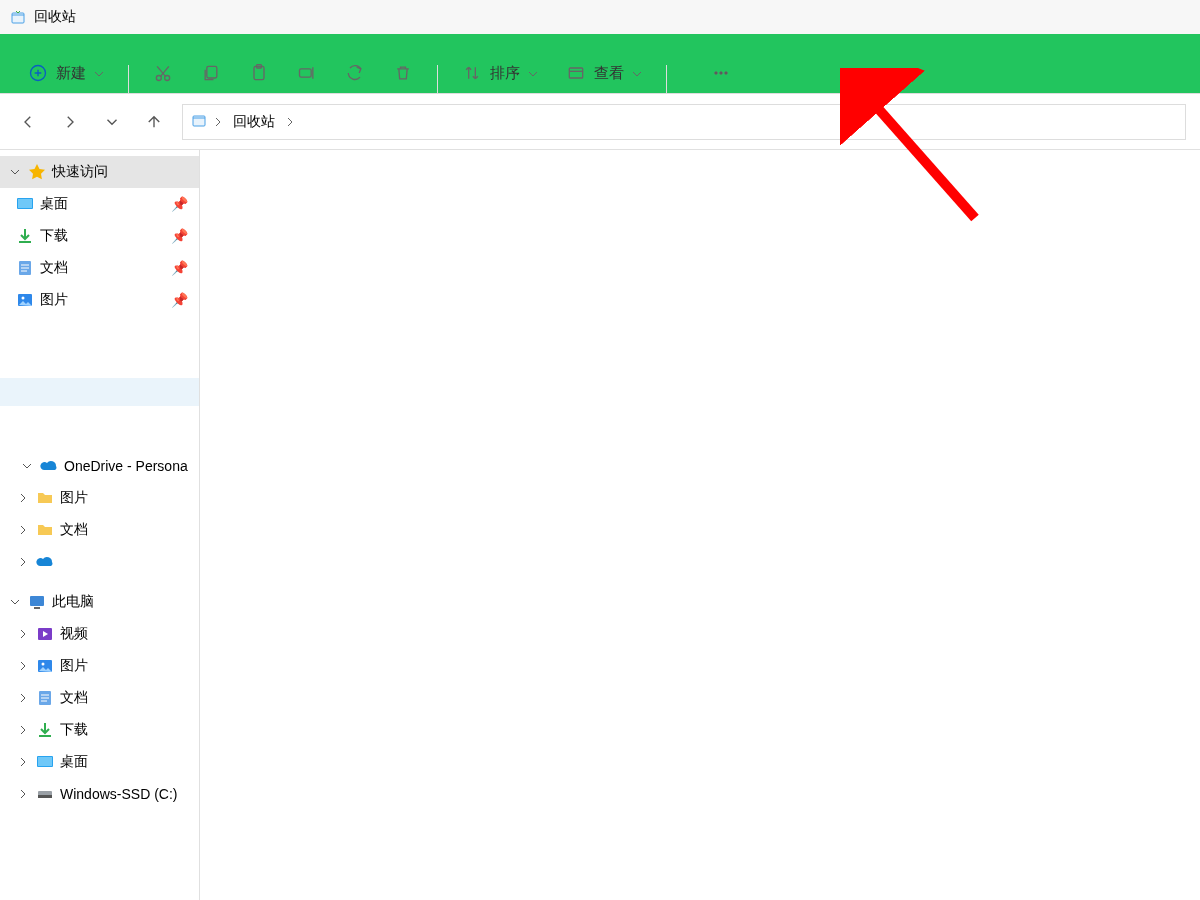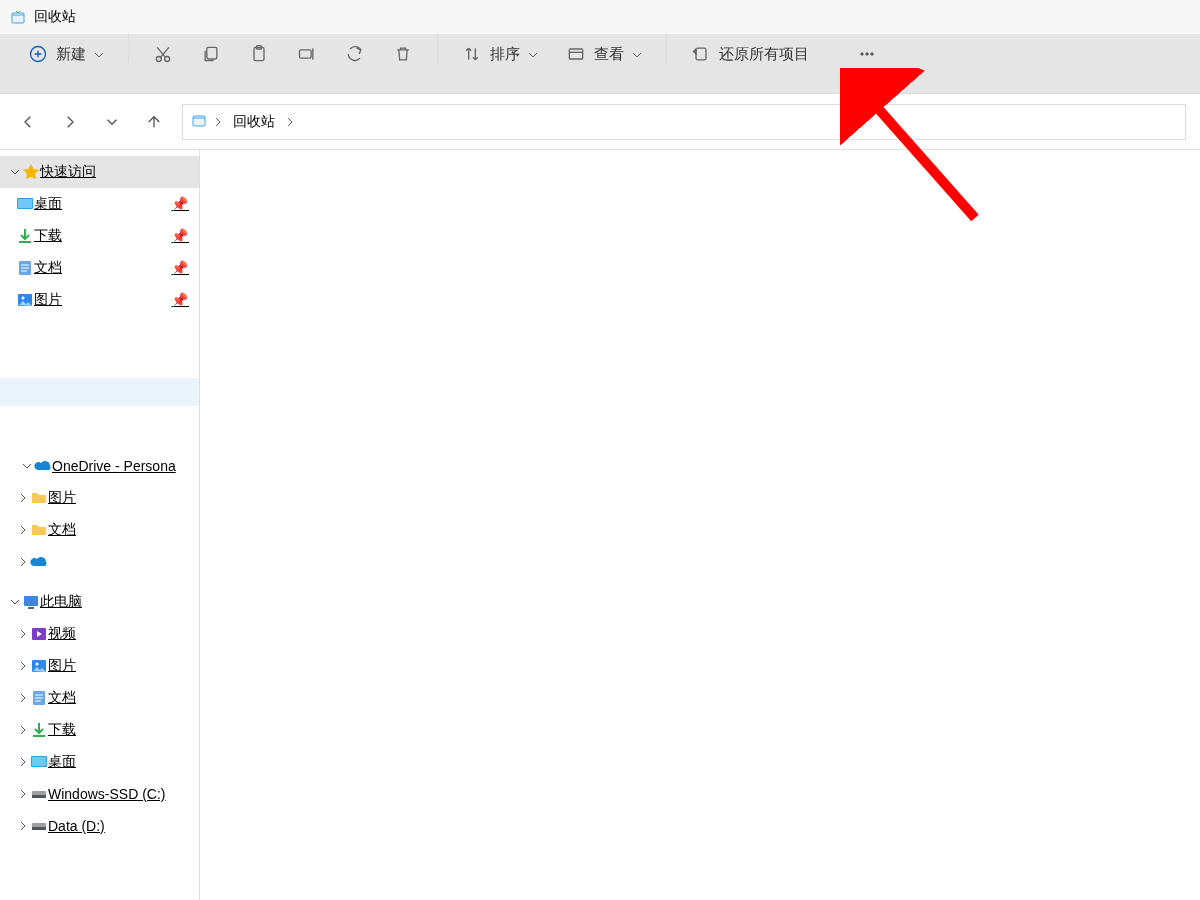--- a/index.html
+++ b/index.html
@@ -18,22 +18,22 @@
   display: flex;
   align-items: center;
   padding: 0 10px;
   background: #f7f7f7;
   gap: 8px;
 }
 .titlebar .icon { width: 16px; height: 16px; }
 .toolbar {
   height: 60px;
   display: flex;
-  align-items: flex-start;
-  background: #e5e5e5;
+  align-items: flex-end;
+  background: #22c55e;
   border-bottom: 1px solid #ddd;
   padding: 0 16px;
   gap: 4px;
 }
 .toolbar .tb-btn {
   display: flex;
   align-items: center;
   justify-content: center;
   height: 40px;
   padding: 0 12px;
@@ -89,23 +89,23 @@
   width: 200px;
   border-right: 1px solid #e0e0e0;
   overflow-y: auto;
   padding-top: 6px;
 }
 .tree-item {
   display: flex;
   align-items: center;
   height: 32px;
   padding-left: 8px;
+  gap: 6px;
   cursor: pointer;
   white-space: nowrap;
-  text-decoration: underline;
 }
 .tree-item.child { padding-left: 16px; }
 .tree-item .exp { width: 14px; display:flex; align-items:center; justify-content:center; }
 .tree-item .exp svg { width:10px; height:10px; }
 .tree-item .ico { width: 18px; height: 18px; display:flex; align-items:center; justify-content:center; }
 .tree-item .pin { margin-left:auto; margin-right:10px; color:#888; }
 .tree-item.selected { background: #e5e5e5; }
 .tree-item.selected-light { background: #eaf4fb; }
 .content { flex: 1; background: #fff; }
 .arrow-annot {
@@ -193,27 +193,20 @@
     <svg viewBox="0 0 24 24" stroke-width="1.6">
         <rect x="4" y="6" width="16" height="12" rx="1"></rect>
         <path d="M4 10h16"></path>
       </svg>
     <span>查看</span>
     <span class="chev-sm"><svg viewBox="0 0 10 10">
           <path d="M1 3l4 4 4-4" stroke="#666" fill="none"></path>
         </svg></span>
   </button>
   <div class="sep"></div>
-  <button class="tb-btn tb-icon-muted">
-    <svg viewBox="0 0 24 24" stroke-width="1.6">
-        <rect x="6" y="5" width="12" height="14" rx="2"></rect>
-        <path d="M3 9l3-3v6z" fill="#666"></path>
-      </svg>
-    <span>还原所有项目</span>
-  </button>
   <button class="tb-btn tb-icon-muted" style="margin-left:20px;">
     <svg viewBox="0 0 24 24">
         <circle cx="6" cy="12" r="1.6" fill="#555"></circle>
         <circle cx="12" cy="12" r="1.6" fill="#555"></circle>
         <circle cx="18" cy="12" r="1.6" fill="#555"></circle>
       </svg>
   </button>
 </div>
 
 <div class="navrow">
@@ -459,34 +452,20 @@
           </svg>
         </span>
       <span class="ico">
           <svg viewBox="0 0 18 18">
             <rect x="2" y="6" width="14" height="7" rx="1" fill="#9aa0a6"></rect>
             <rect x="2" y="10" width="14" height="3" fill="#555"></rect>
           </svg>
         </span>
       <span>Windows-SSD (C:)</span>
     </div>
-    <div class="tree-item child">
-      <span class="exp">
-          <svg viewBox="0 0 10 10">
-            <path d="M3 1l4 4-4 4" stroke="#555" fill="none"></path>
-          </svg>
-        </span>
-      <span class="ico">
-          <svg viewBox="0 0 18 18">
-            <rect x="2" y="6" width="14" height="7" rx="1" fill="#9aa0a6"></rect>
-            <rect x="2" y="10" width="14" height="3" fill="#555"></rect>
-          </svg>
-        </span>
-      <span>Data (D:)</span>
-    </div>
 
   </div>
   <div class="content"></div>
 </div>
 
 <div class="arrow-annot">
   <svg width="160" height="170" viewBox="0 0 160 170">
     <defs>
       <marker id="ah" markerWidth="12" markerHeight="12" refX="3" refY="6" orient="auto">
         <path d="M0 0L12 6L0 12z" fill="#ff0000"></path>

